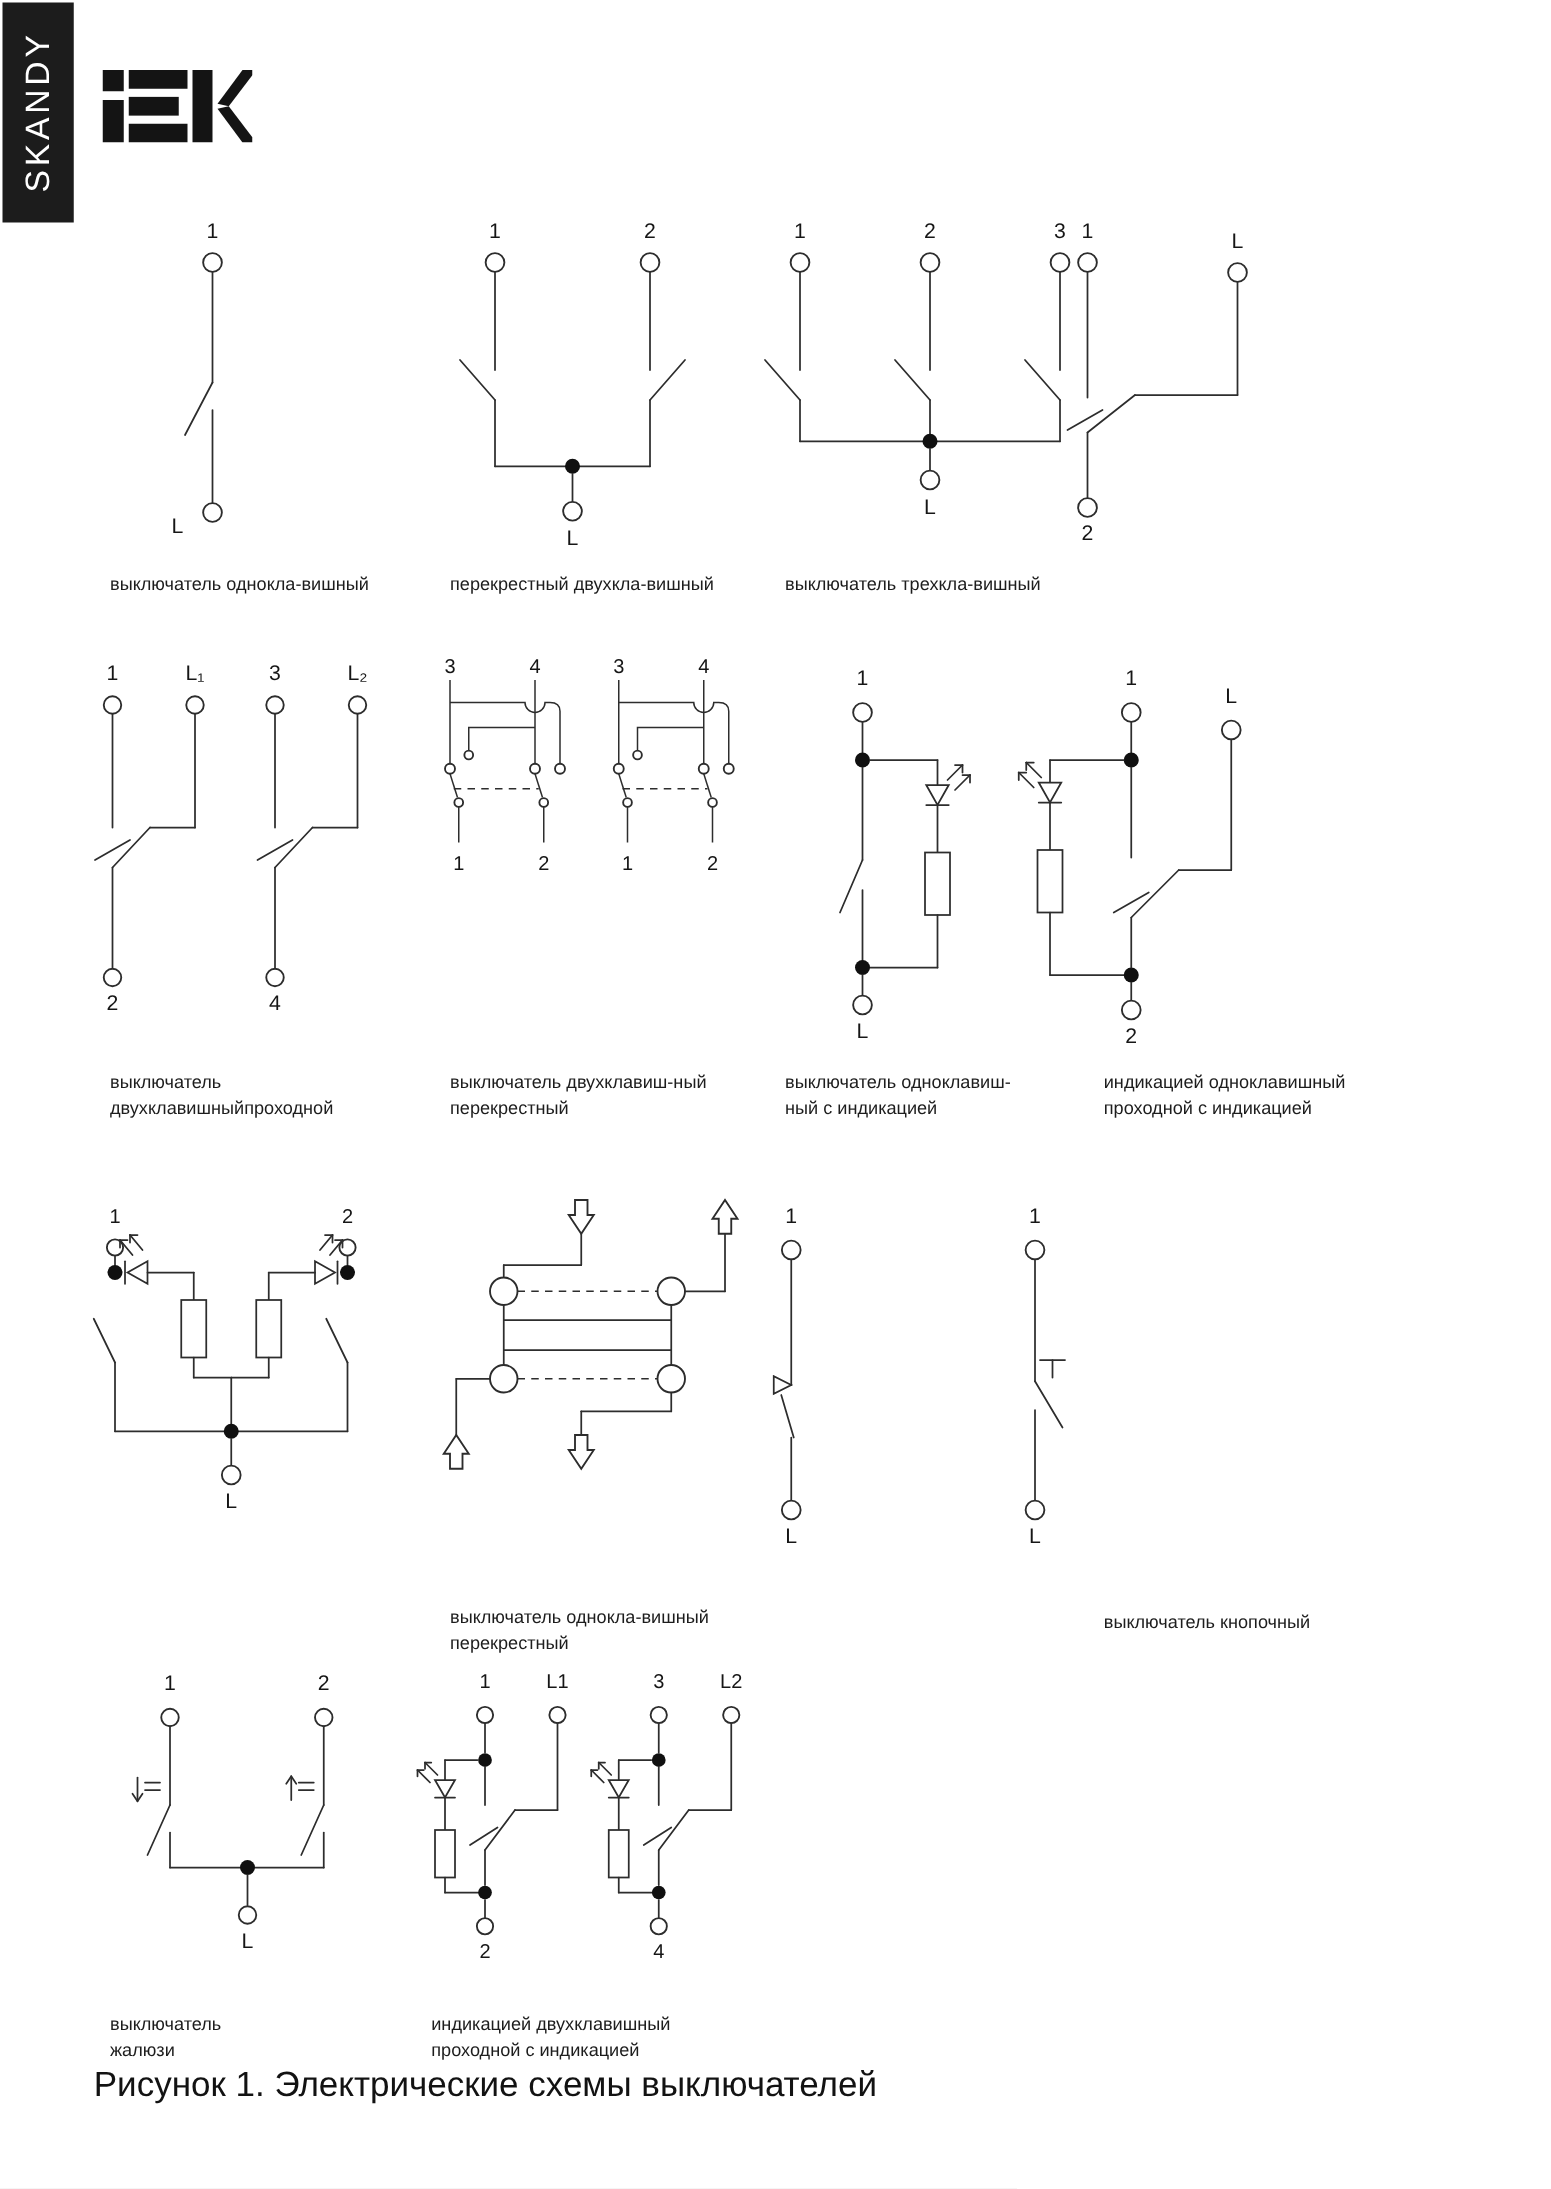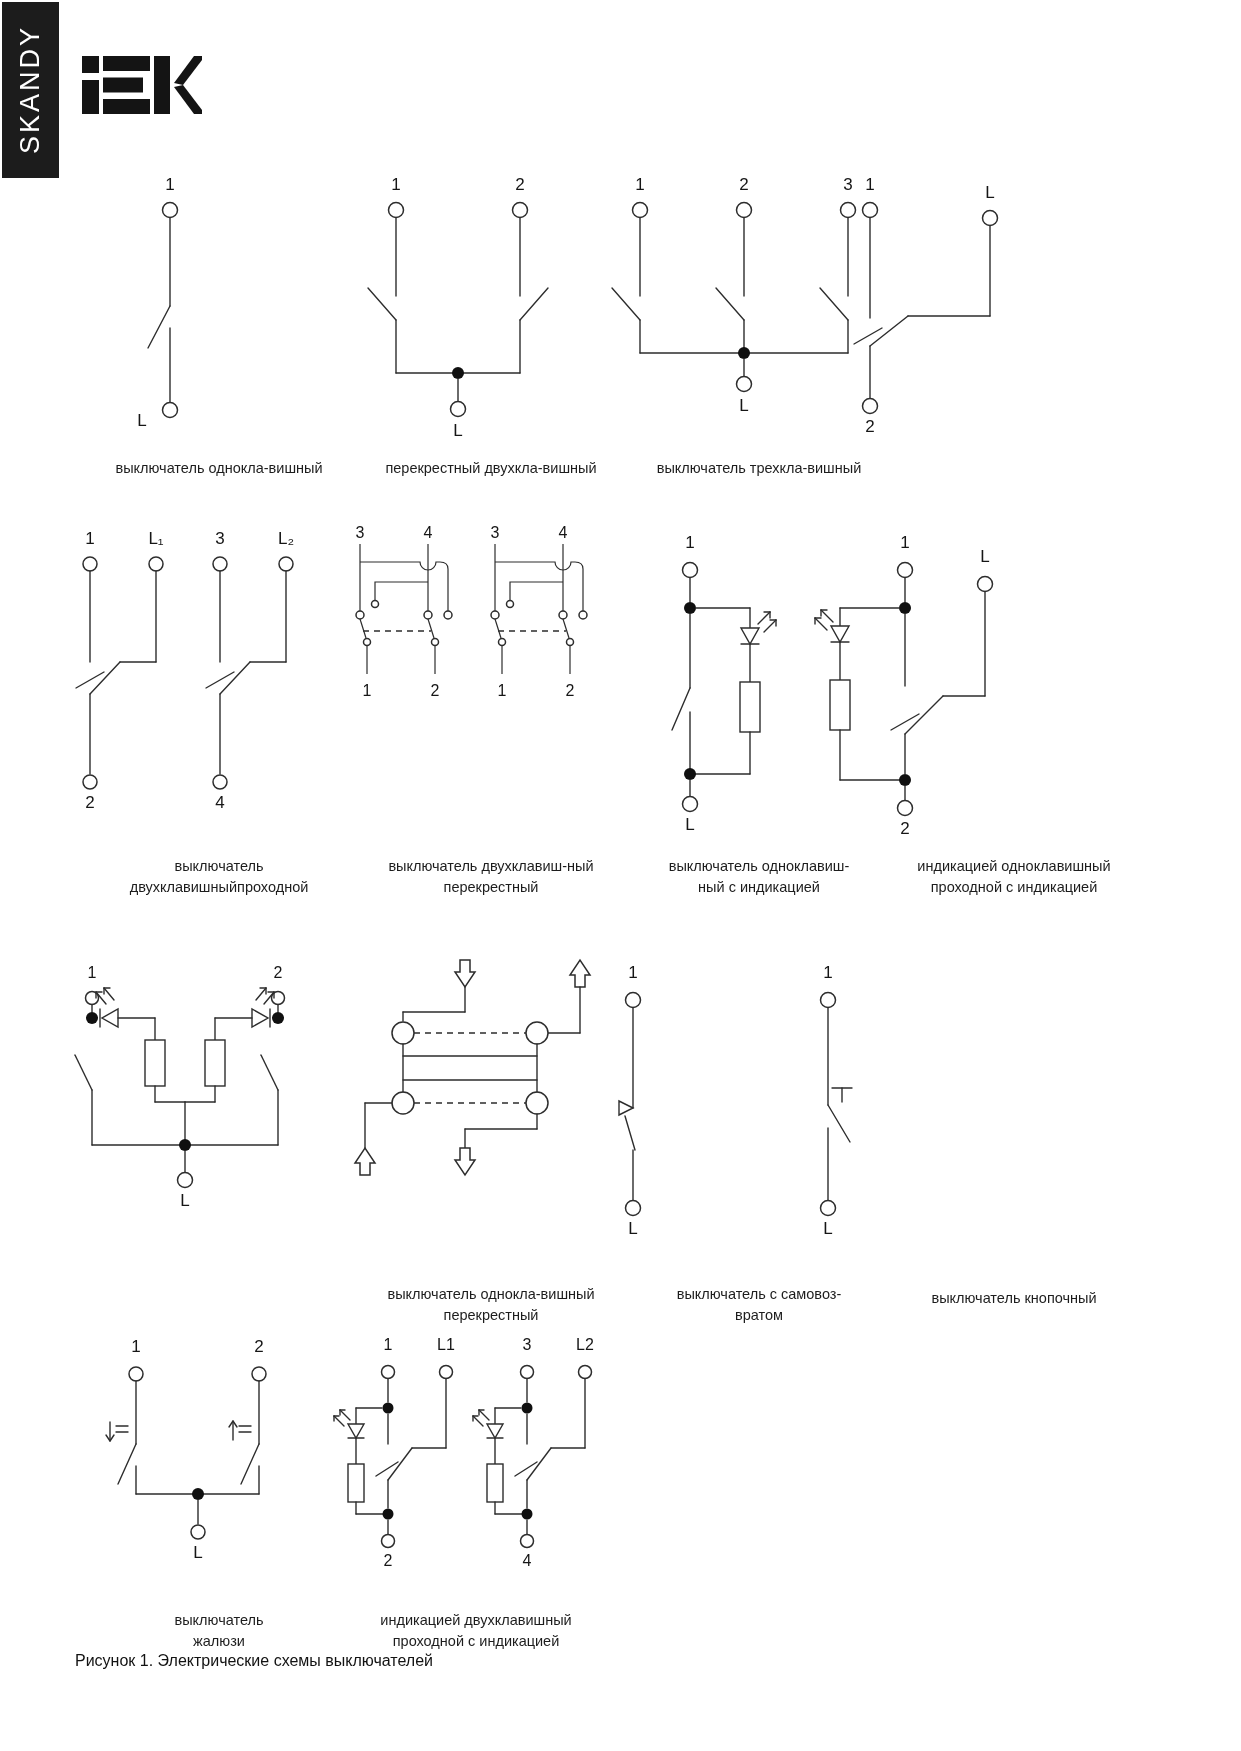--- a/index.html
+++ b/index.html
@@ -18,22 +18,22 @@
   .dg .dash{stroke:#2d2d2d;stroke-width:1.3;fill:none;stroke-dasharray:6 5;}
   .dg .term{fill:#fff;stroke:#2d2d2d;stroke-width:1.5;}
   .dg .dot{fill:#101010;stroke:none;}
   .dg .res{fill:#fff;stroke:#2d2d2d;stroke-width:1.4;}
   .dg .led{fill:#fff;stroke:#2d2d2d;stroke-width:1.4;stroke-linejoin:miter;}
   .dg .harrow{fill:#fff;stroke:#2d2d2d;stroke-width:1.5;stroke-linejoin:miter;}
   .dg text{font-family:"Liberation Sans","DejaVu Sans",sans-serif;font-size:17px;
            fill:#161616;text-anchor:middle;}
   .dg text.sm{font-size:16px;}
   
-  .cap{position:absolute;width:262px;font-size:14.5px;line-height:21px;color:#1d1d1d;text-align:center;}
-  #figure-caption{position:absolute;left:75px;top:1652px;font-size:16px;color:#121212;}
+  .cap{position:absolute;width:262px;font-size:14.5px;line-height:21px;color:#1d1d1d;}
+  #figure-caption{position:absolute;left:75px;top:1652px;font-size:28px;color:#121212;}
 </style>
 </head>
 <body>
 
 <div id="page">
 
   <div id="side-tab">
     <span>SKANDY</span>
   </div>
   <svg id="logo" width="120" height="58" viewBox="0 0 120 58">
@@ -485,24 +485,20 @@
     </div>
   <div class="cap" style="left:883px;top:856px">
       <div>индикацией одноклавишный</div>
       <div>проходной с индикацией</div>
     </div>
 
   <div class="cap" style="left:360px;top:1284px">
       <div>выключатель однокла-вишный</div>
       <div>перекрестный</div>
     </div>
-  <div class="cap" style="left:628px;top:1284px">
-      <div>выключатель с самовоз-</div>
-      <div>вратом</div>
-    </div>
   <div class="cap" style="left:883px;top:1288px">
       <div>выключатель кнопочный</div>
       <div></div>
     </div>
 
   <div class="cap" style="left:88px;top:1610px">
       <div>выключатель</div>
       <div>жалюзи</div>
     </div>
   <div class="cap" style="left:345px;top:1610px">

